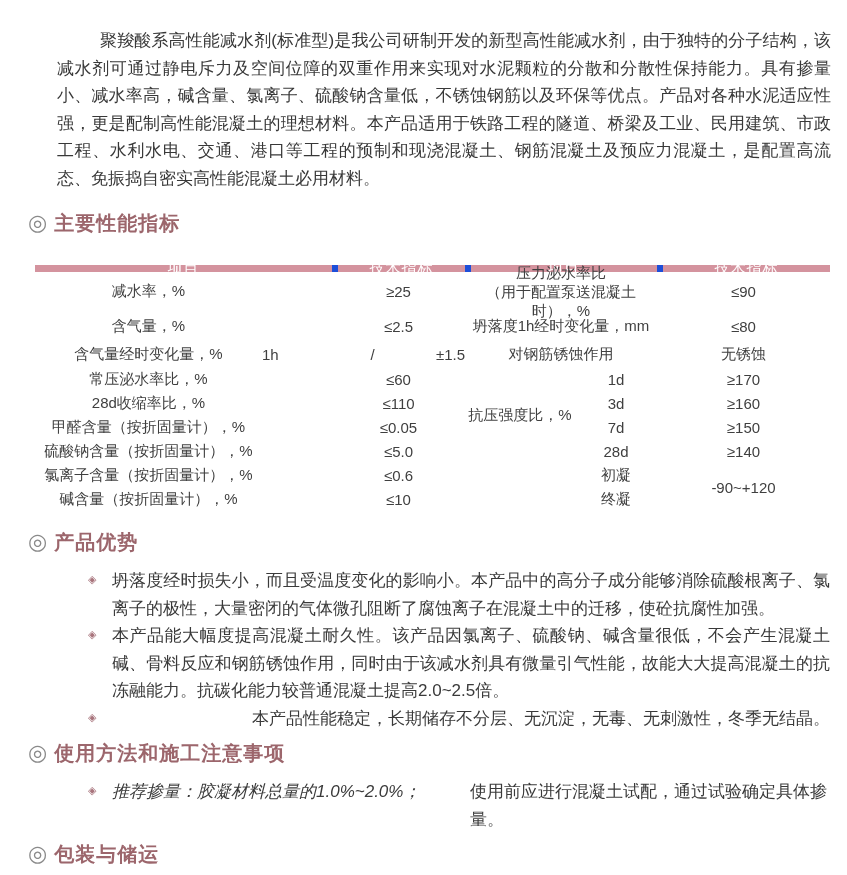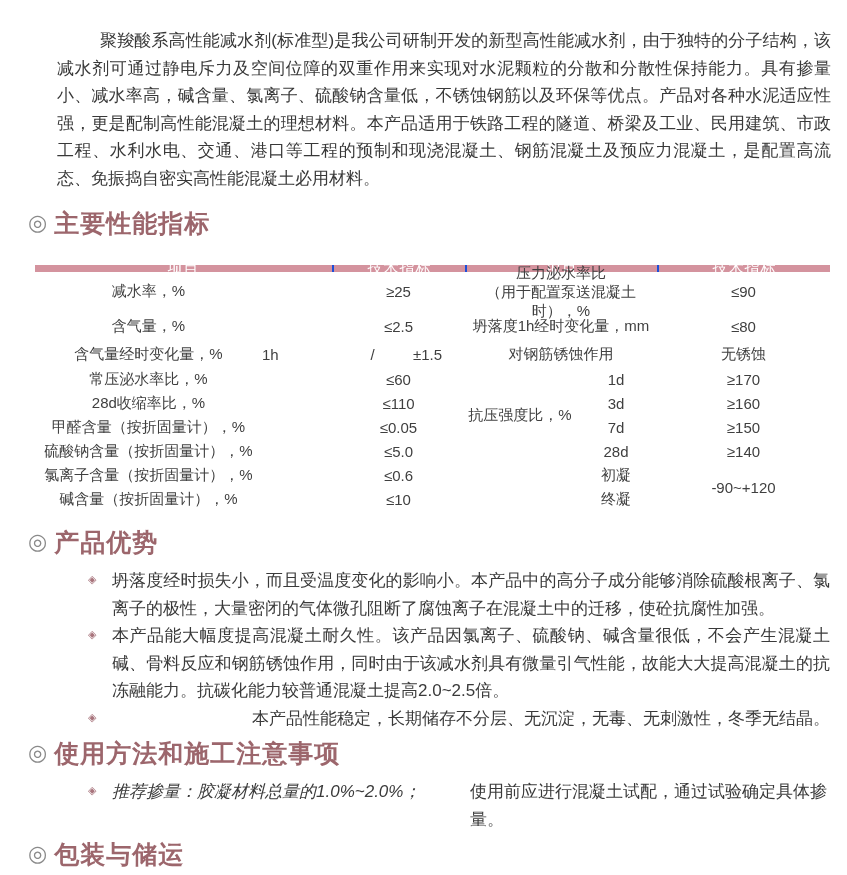--- a/index.html
+++ b/index.html
@@ -23,58 +23,58 @@
   .intro{
     margin:27px 16px 0 57px;width:774px;
     font-size:17px;line-height:27.5px;
     text-align:justify;text-indent:43px;color:#383838;
   }
 
   
   .section-head{display:flex;align-items:center;margin-left:28px;gap:7px;height:30px;}
   .section-head .marker{font-size:22px;color:var(--marker-gray);line-height:1;}
   .section-head .stitle{
-    font-size:25px;font-weight:bold;color:var(--section-title);letter-spacing:1px;
+    font-size:20px;font-weight:bold;color:var(--section-title);letter-spacing:1px;
   }
   .head-performance{margin-top:16px;}
   .head-advantages{margin-top:16px;}
   .head-usage{margin-top:6px;}
   .head-packaging{margin-top:6px;}
 
   
   .perf-table{
     margin:9px 0 0 35px;width:795px;
     display:grid;
     grid-template-columns:297px 133px 110px 82px 173px;
     grid-template-rows:25px 39px 31px 25px 24px 24px 24px 24px 24px 24px;
     font-size:15px;color:#3f3f3f;
   }
   .th{
     background:var(--header-bg);color:var(--header-text);
     display:flex;align-items:center;justify-content:center;
     grid-row:1;font-size:15px;letter-spacing:1px;margin-top:18px;
   }
-  .th.bdr{border-left:2px solid #1d4ed8;}
+  .th.bdr{border-left:6px solid #1d4ed8;}
   .c1{grid-column:1;}
   .c2{grid-column:2;}
   .c3{grid-column:3 / span 2;}
   .c3a{grid-column:3;}
   .c3b{grid-column:4;}
   .c4{grid-column:5;}
   .r2{grid-row:2}.r3{grid-row:3}.r4{grid-row:4}.r5{grid-row:5}.r6{grid-row:6}
   .r7{grid-row:7}.r8{grid-row:8}.r9{grid-row:9}.r10{grid-row:10}
   .span5-8{grid-row:5 / 9;}
   .span9-10{grid-row:9 / 11;}
   .cell{display:flex;align-items:center;justify-content:center;text-align:center;}
   .cell.leftpad{padding-right:70px;}
   .cell.split{padding-right:0;}
   .split .lbl{flex:1;text-align:center;}
   .split .sub{width:70px;text-align:left;}
   .split2 .slash{flex:1;text-align:center;}
-  .split2 .pm{width:52px;text-align:left;}
+  .split2 .pm{width:52px;text-align:right;}
   .twoline{flex-direction:column;line-height:19px;justify-content:center;}
 
   
   .bullets{margin:10px 17px 0 88px;}
   .bullet{display:flex;align-items:flex-start;}
   .bmark{
     width:24px;flex:none;font-size:11px;color:var(--bullet-color);
     padding-top:7px;line-height:1;
   }
   .btext{

